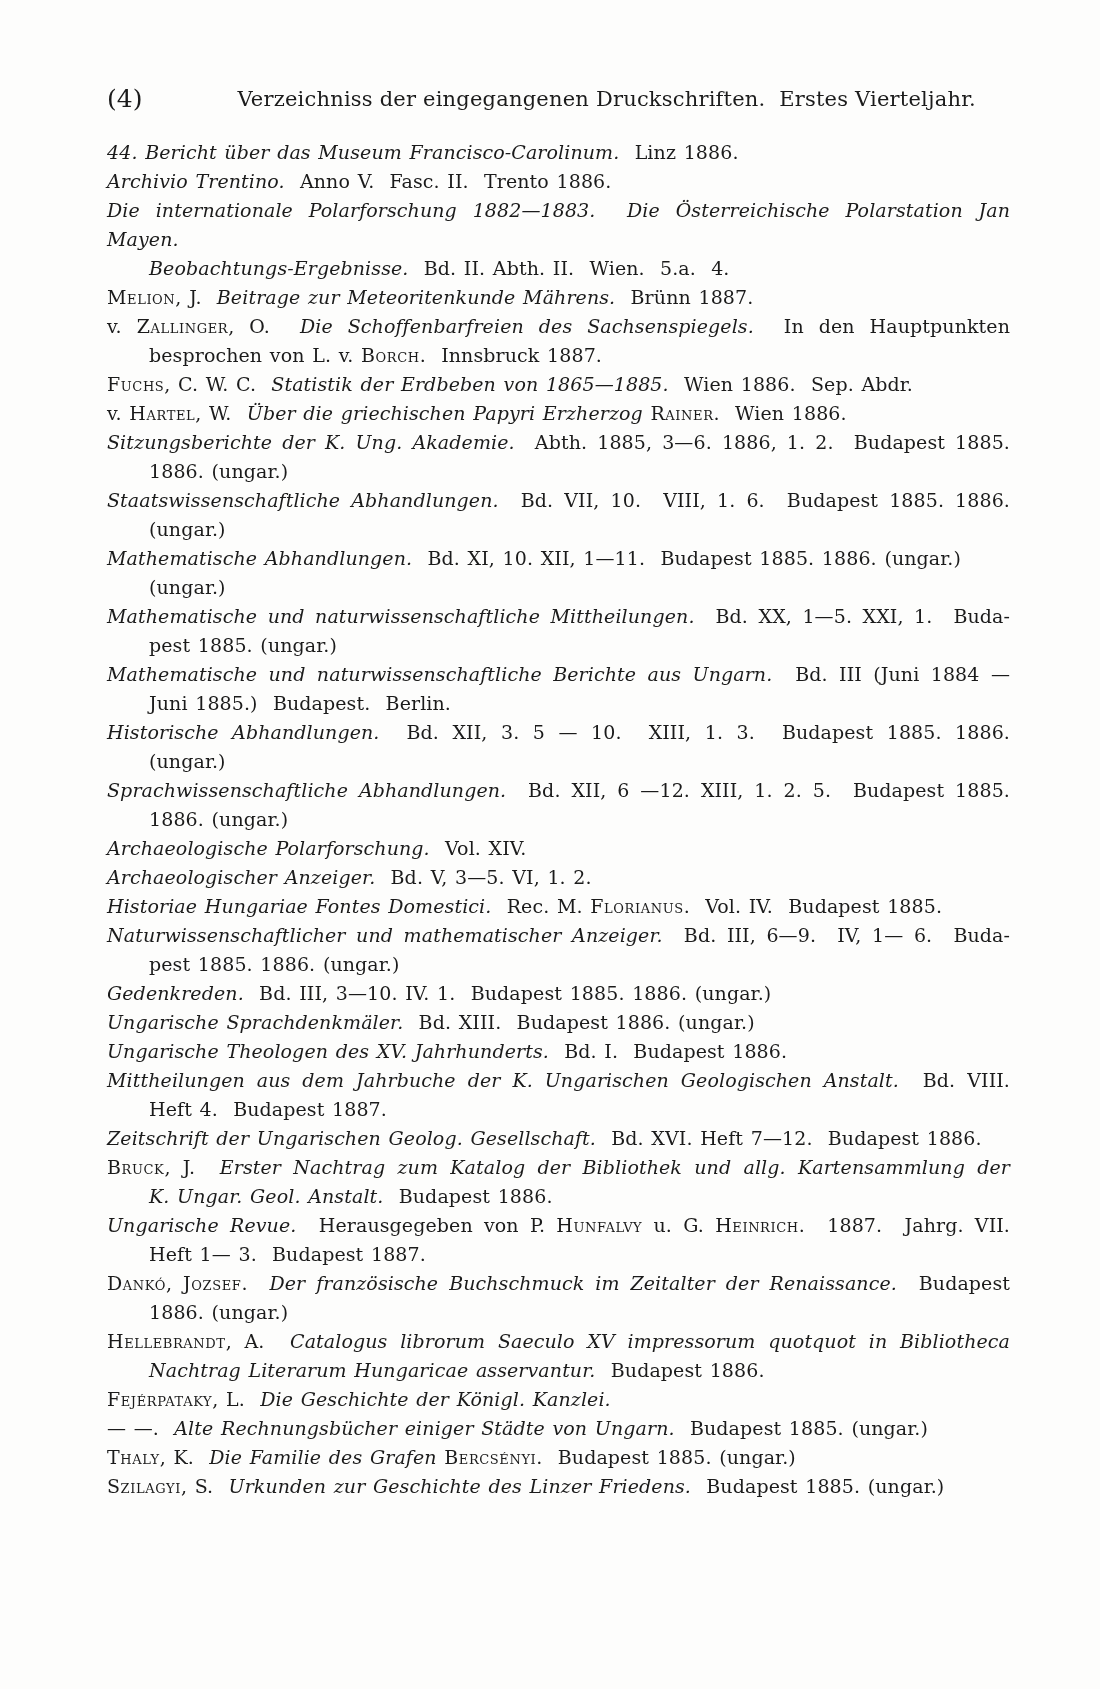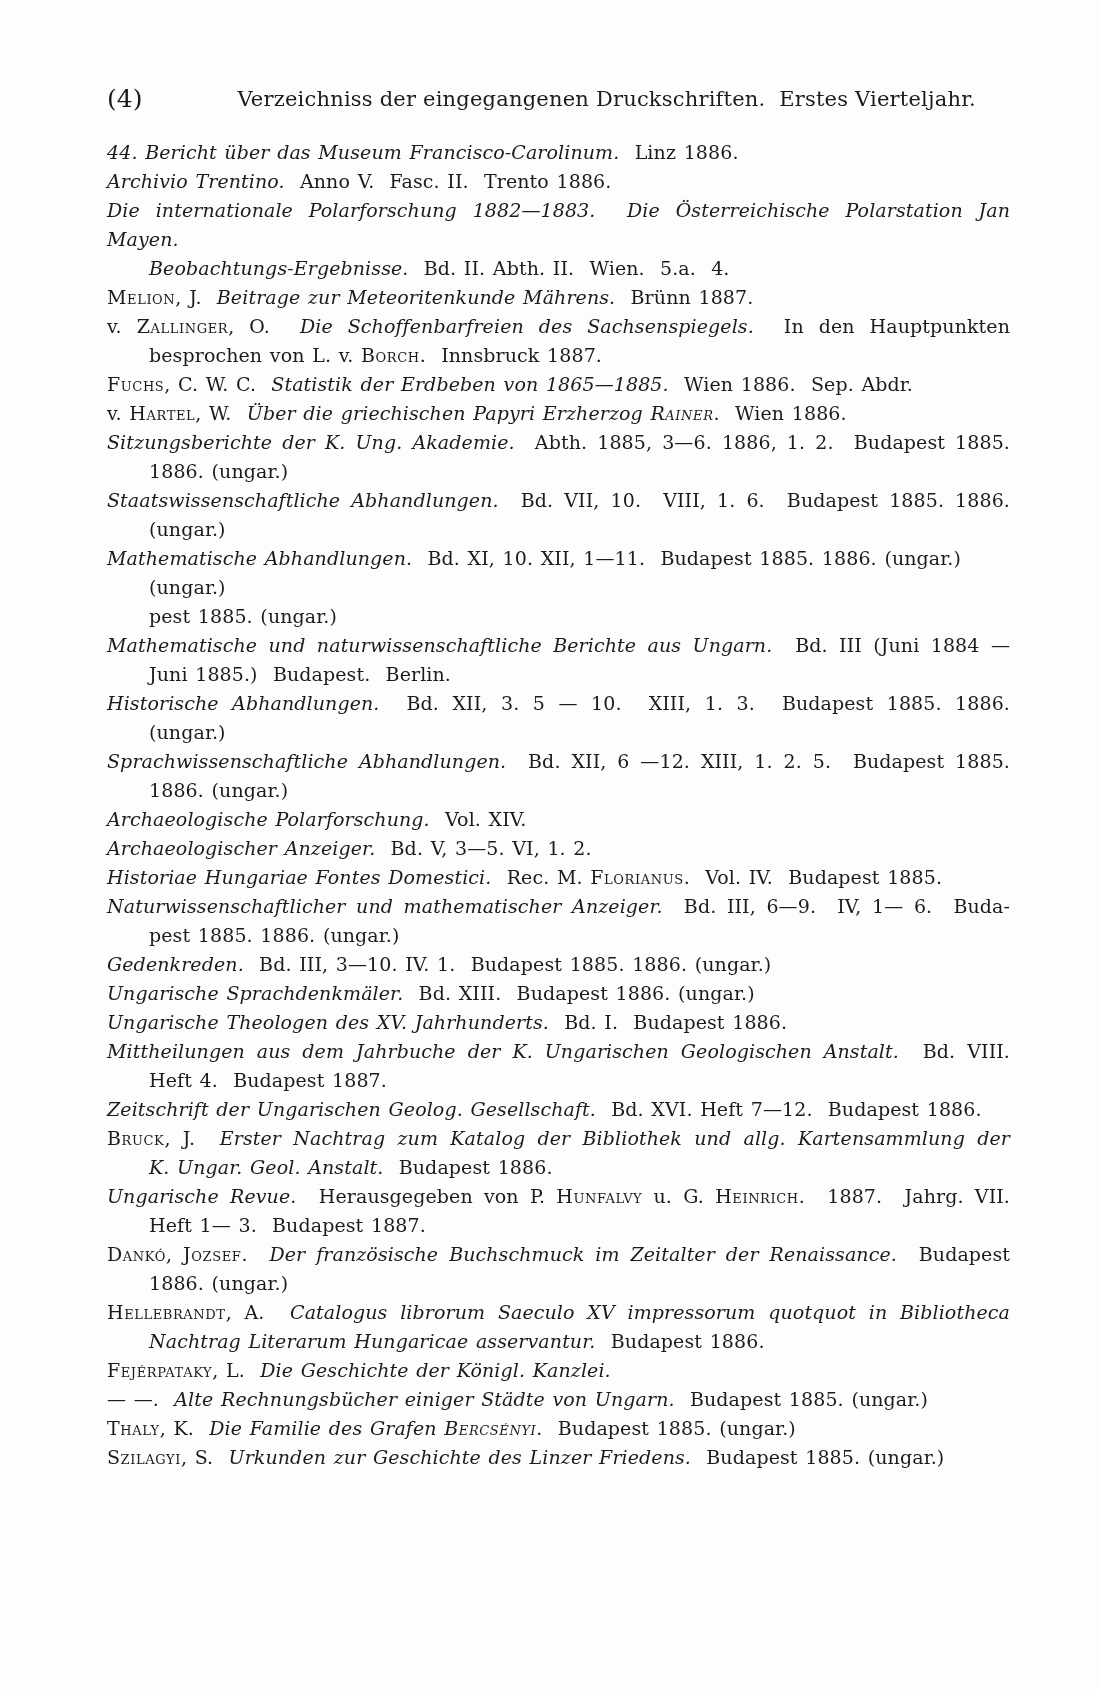--- a/index.html
+++ b/index.html
@@ -31,21 +31,21 @@
     font-size:19px; line-height:29px;
     text-align:left;
     letter-spacing:0.1px;
     word-spacing:1.5px;
   }
   .line.fill { text-align:justify; text-align-last:justify; }
   .line.indent { padding-left:42px; }
   .s-r { font-style:normal; }
   .s-i { font-style:italic; }
   .s-sc { font-variant:small-caps; letter-spacing:0.6px; }
-  .s-isc { font-style:italic; font-variant:small-caps; letter-spacing:0.6px; }
+  .s-isc { font-variant:small-caps; letter-spacing:0.6px; }
 </style>
 </head>
 <body>
 
 <div class="page">
   <div class="header">
     <span class="pageno">(4)</span>
     <div class="title">Verzeichniss der eingegangenen Druckschriften.&nbsp; Erstes Vierteljahr.</div>
   </div>
   <div class="body">
@@ -80,20 +80,21 @@
         <div class="line fill"><span class="s-i">Staatswissenschaftliche Abhandlungen.</span><span class="s-r">&nbsp; Bd. VII, 10.&nbsp; VIII, 1. 6.&nbsp; Budapest 1885. 1886.</span></div>
         <div class="line indent"><span class="s-r">(ungar.)</span></div>
       </div>
       <div class="entry">
         <div class="line"><span class="s-i">Mathematische Abhandlungen.</span><span class="s-r">&nbsp; Bd. XI, 10. XII, 1—11.&nbsp; Budapest 1885. 1886. (ungar.)</span></div>
       </div>
       <div class="entry">
         <div class="line indent"><span class="s-r">(ungar.)</span></div>
       </div>
       <div class="entry">
+        <div class="line fill"><span class="s-i">Mathematische und naturwissenschaftliche Mittheilungen.</span><span class="s-r">&nbsp; Bd. XX, 1—5. XXI, 1.&nbsp; Buda-</span></div>
         <div class="line indent"><span class="s-r">pest 1885. (ungar.)</span></div>
       </div>
       <div class="entry">
         <div class="line fill"><span class="s-i">Mathematische und naturwissenschaftliche Berichte aus Ungarn.</span><span class="s-r">&nbsp; Bd. III (Juni 1884 —</span></div>
         <div class="line indent"><span class="s-r">Juni 1885.)&nbsp; Budapest.&nbsp; Berlin.</span></div>
       </div>
       <div class="entry">
         <div class="line fill"><span class="s-i">Historische Abhandlungen.</span><span class="s-r">&nbsp; Bd. XII, 3. 5 — 10.&nbsp; XIII, 1. 3.&nbsp; Budapest 1885. 1886.</span></div>
         <div class="line indent"><span class="s-r">(ungar.)</span></div>
       </div>

